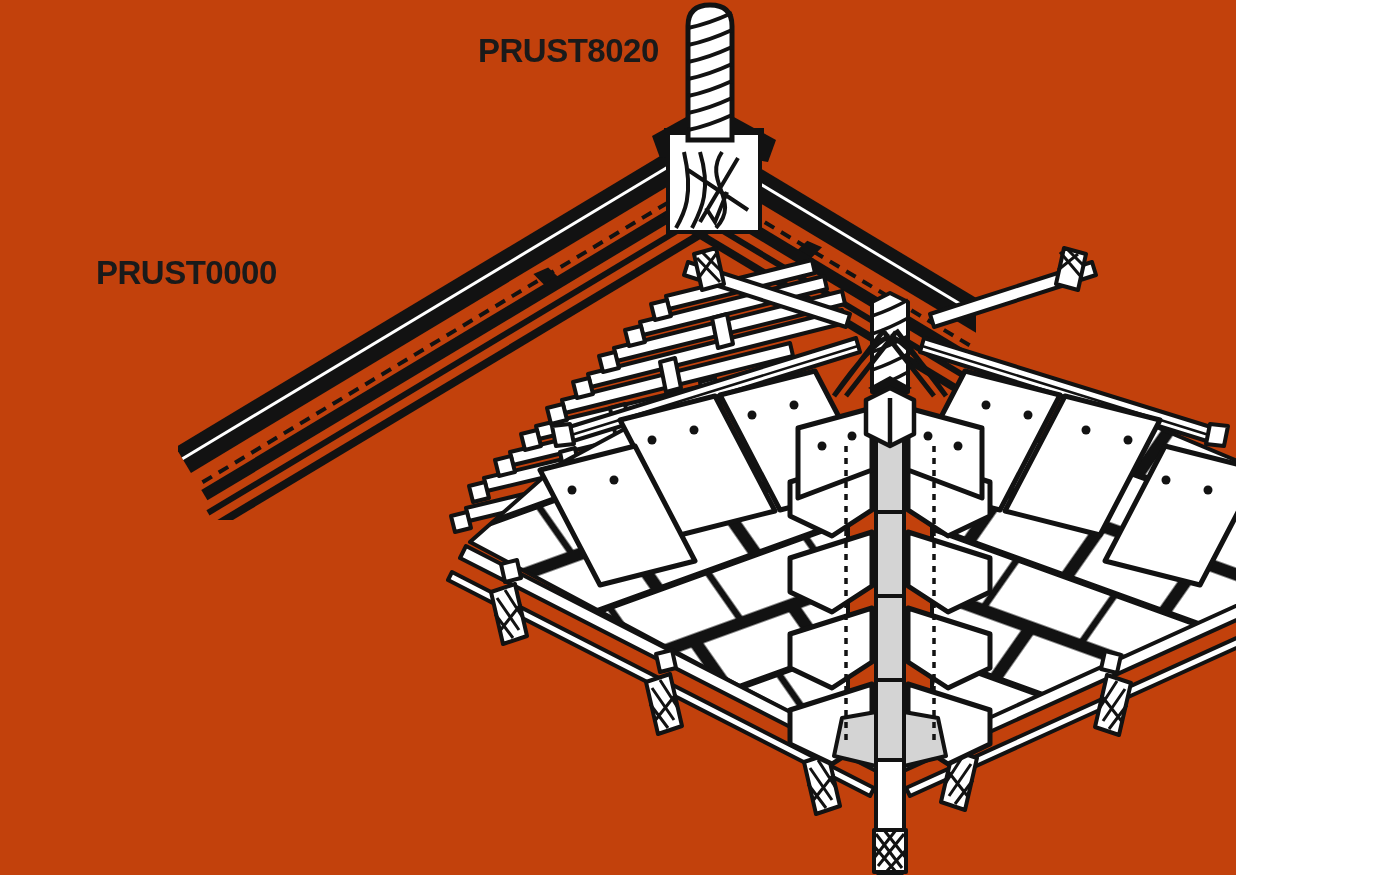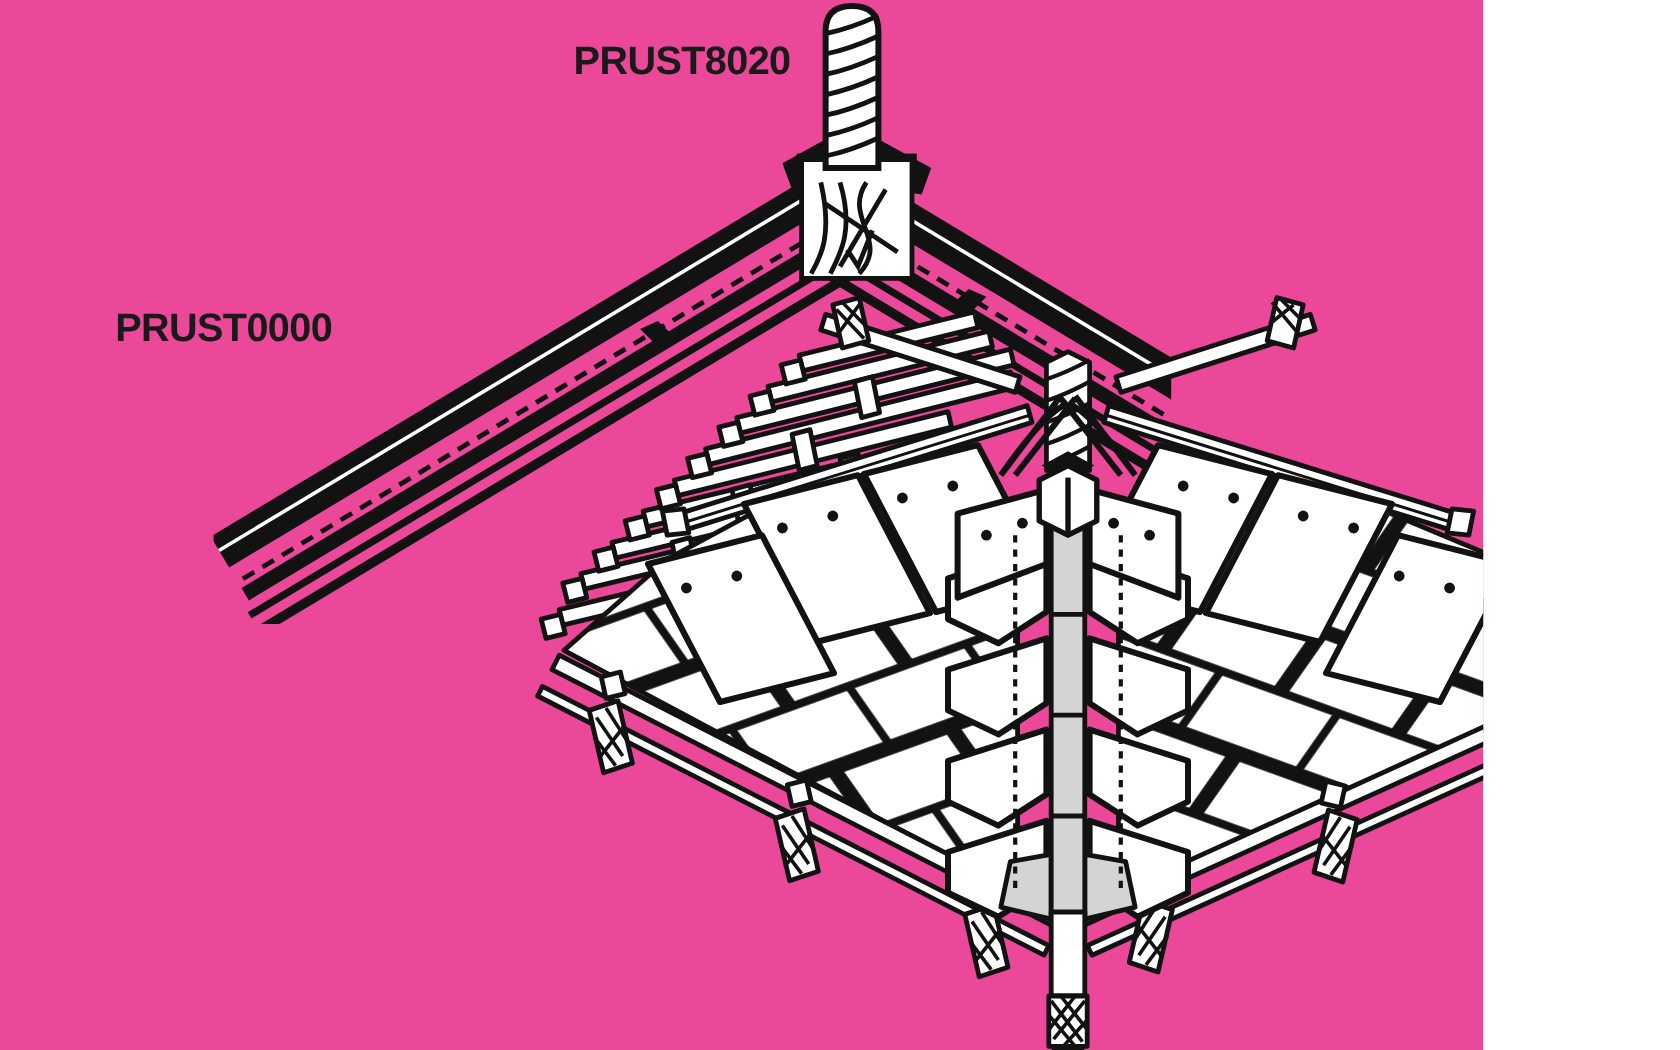--- a/index.html
+++ b/index.html
@@ -1,16 +1,16 @@
 <!DOCTYPE html>
 <html><head>
 <meta charset="utf-8">
 <style>
   html,body{margin:0;padding:0;background:#ffffff;}
-  .stage{position:relative;width:1236px;height:875px;background:#ec4899;overflow:hidden;
+  .stage{position:relative;width:1236px;height:875px;background:#c2410c;overflow:hidden;
          font-family:"Liberation Sans", sans-serif;}
   svg{display:block}
   text.code-label{font-family:"Liberation Sans", sans-serif;font-size:33px;font-weight:600;
                   letter-spacing:-0.5px;fill:#1a1a1a;}
 </style>
 </head>
 <body>
 
 <div class="stage">
 <svg width="1400" height="875" viewBox="0 0 1400 875">

